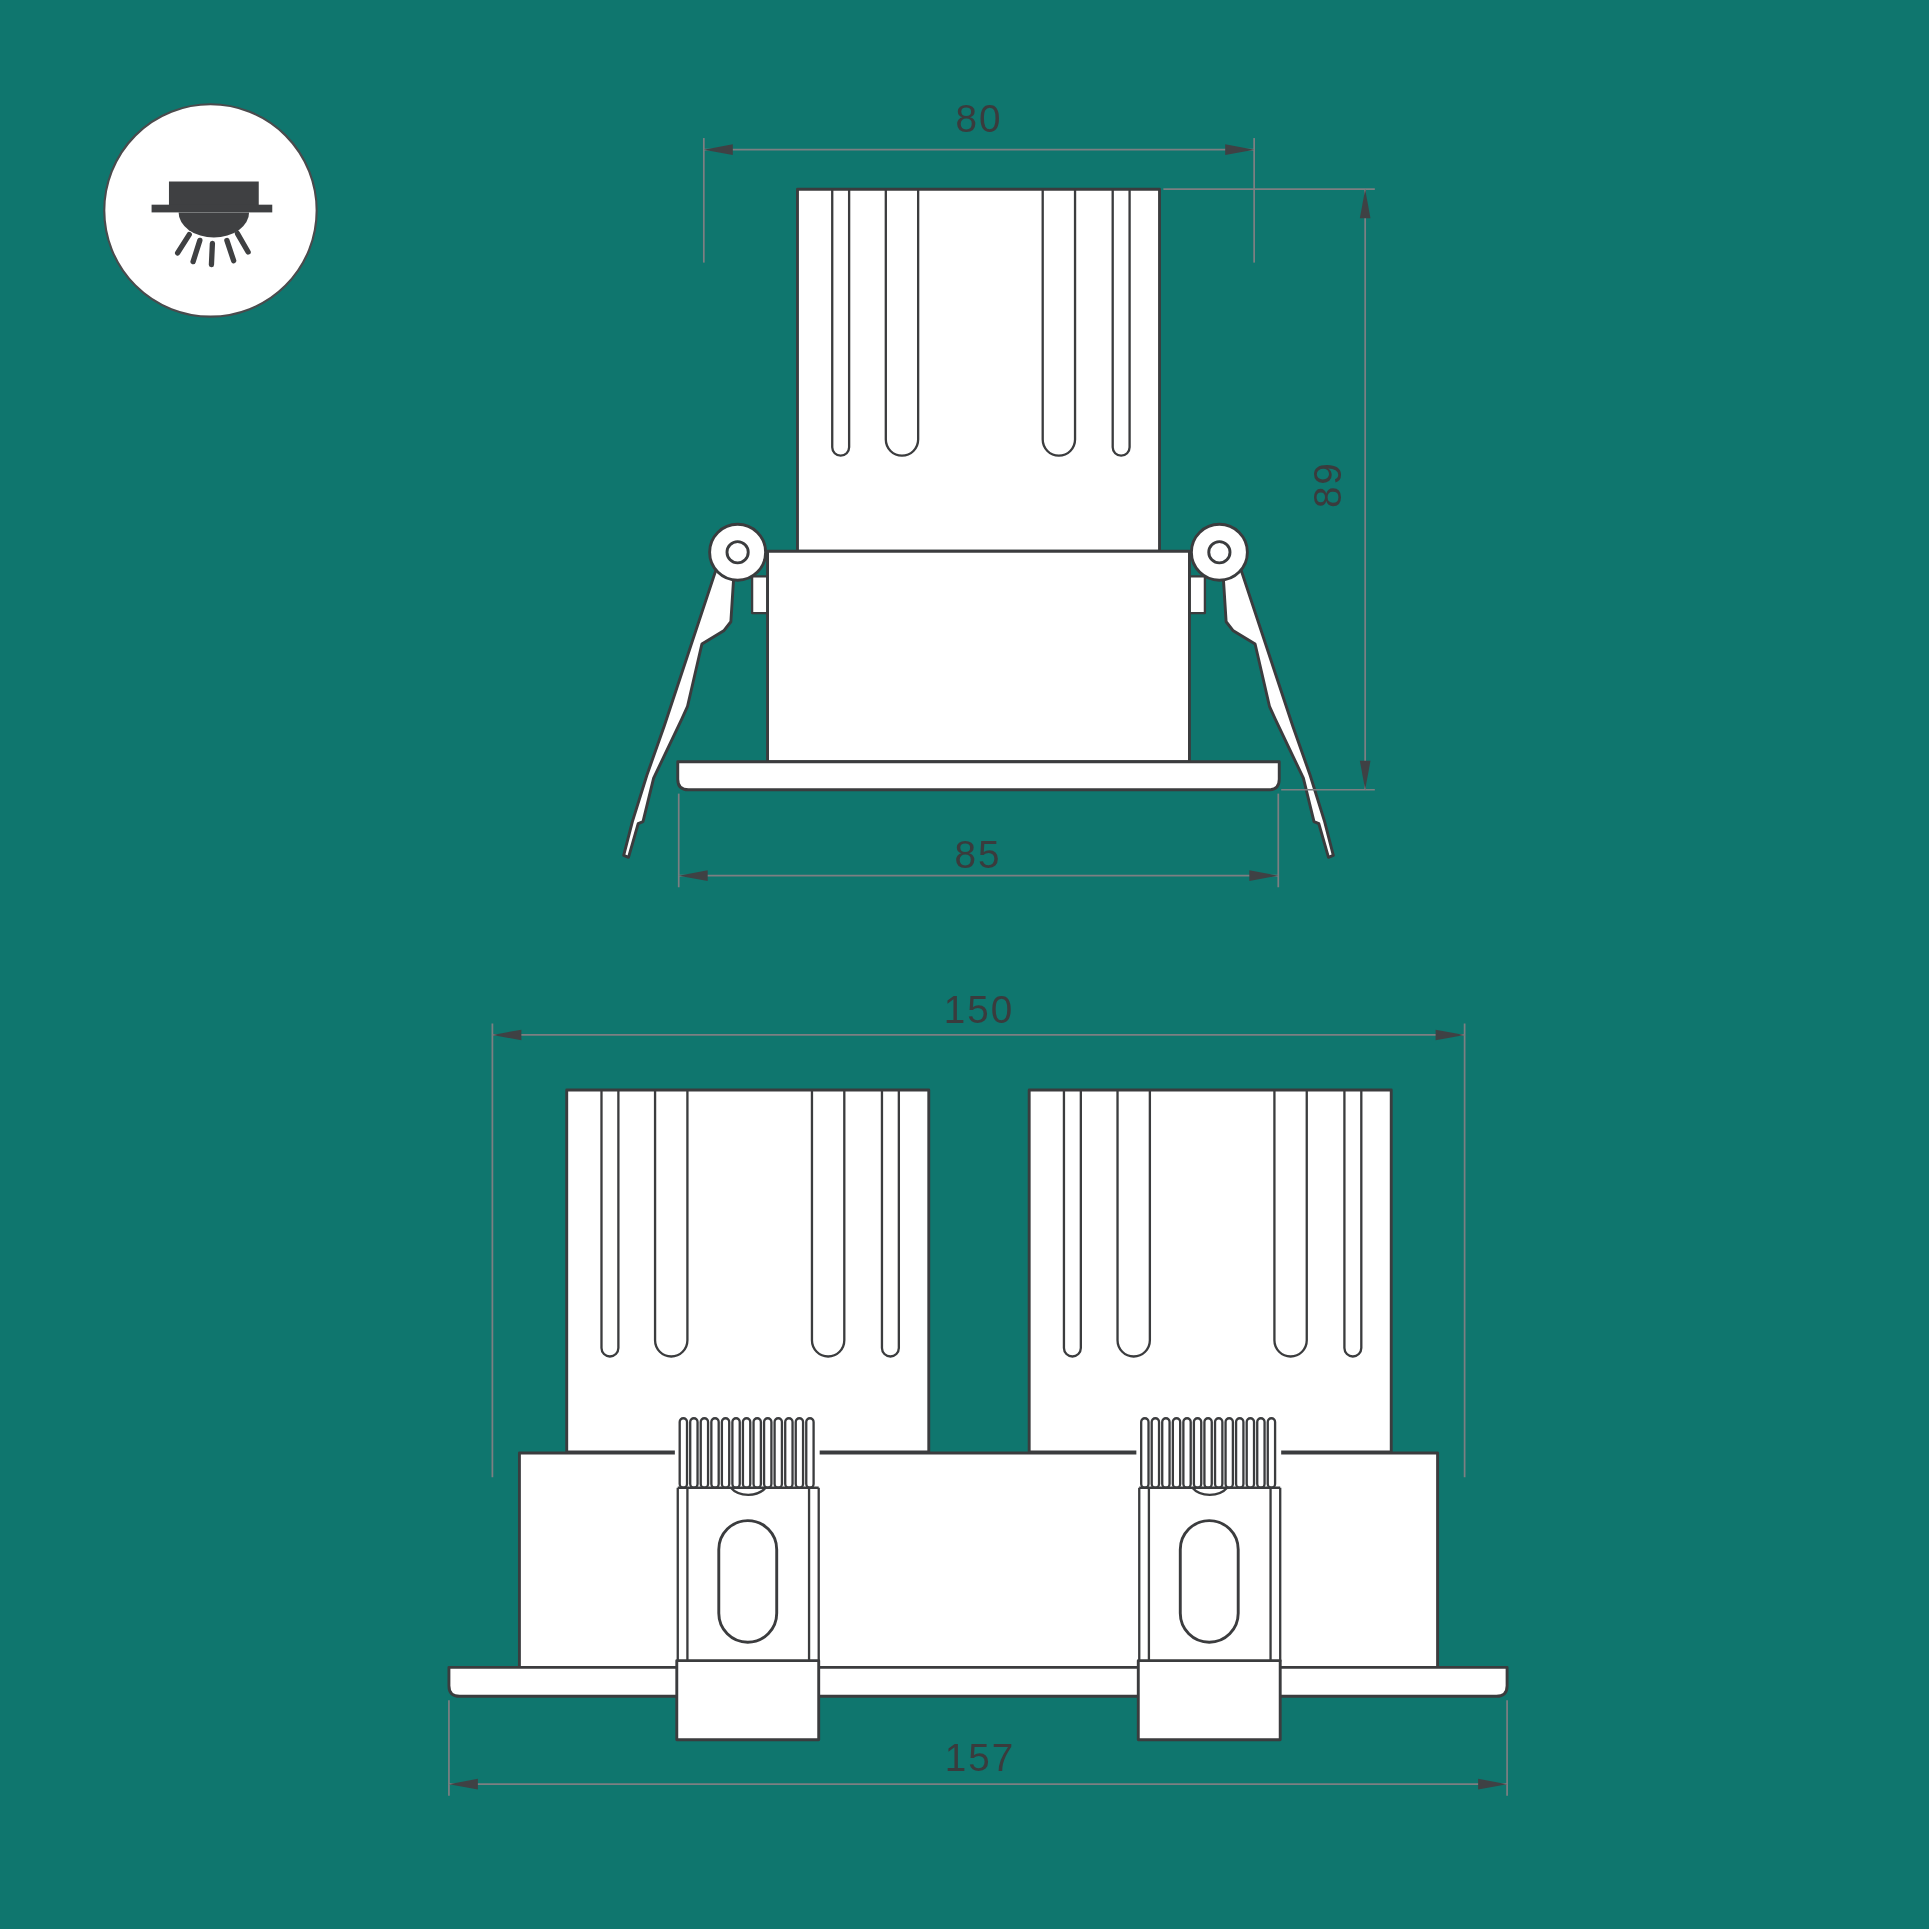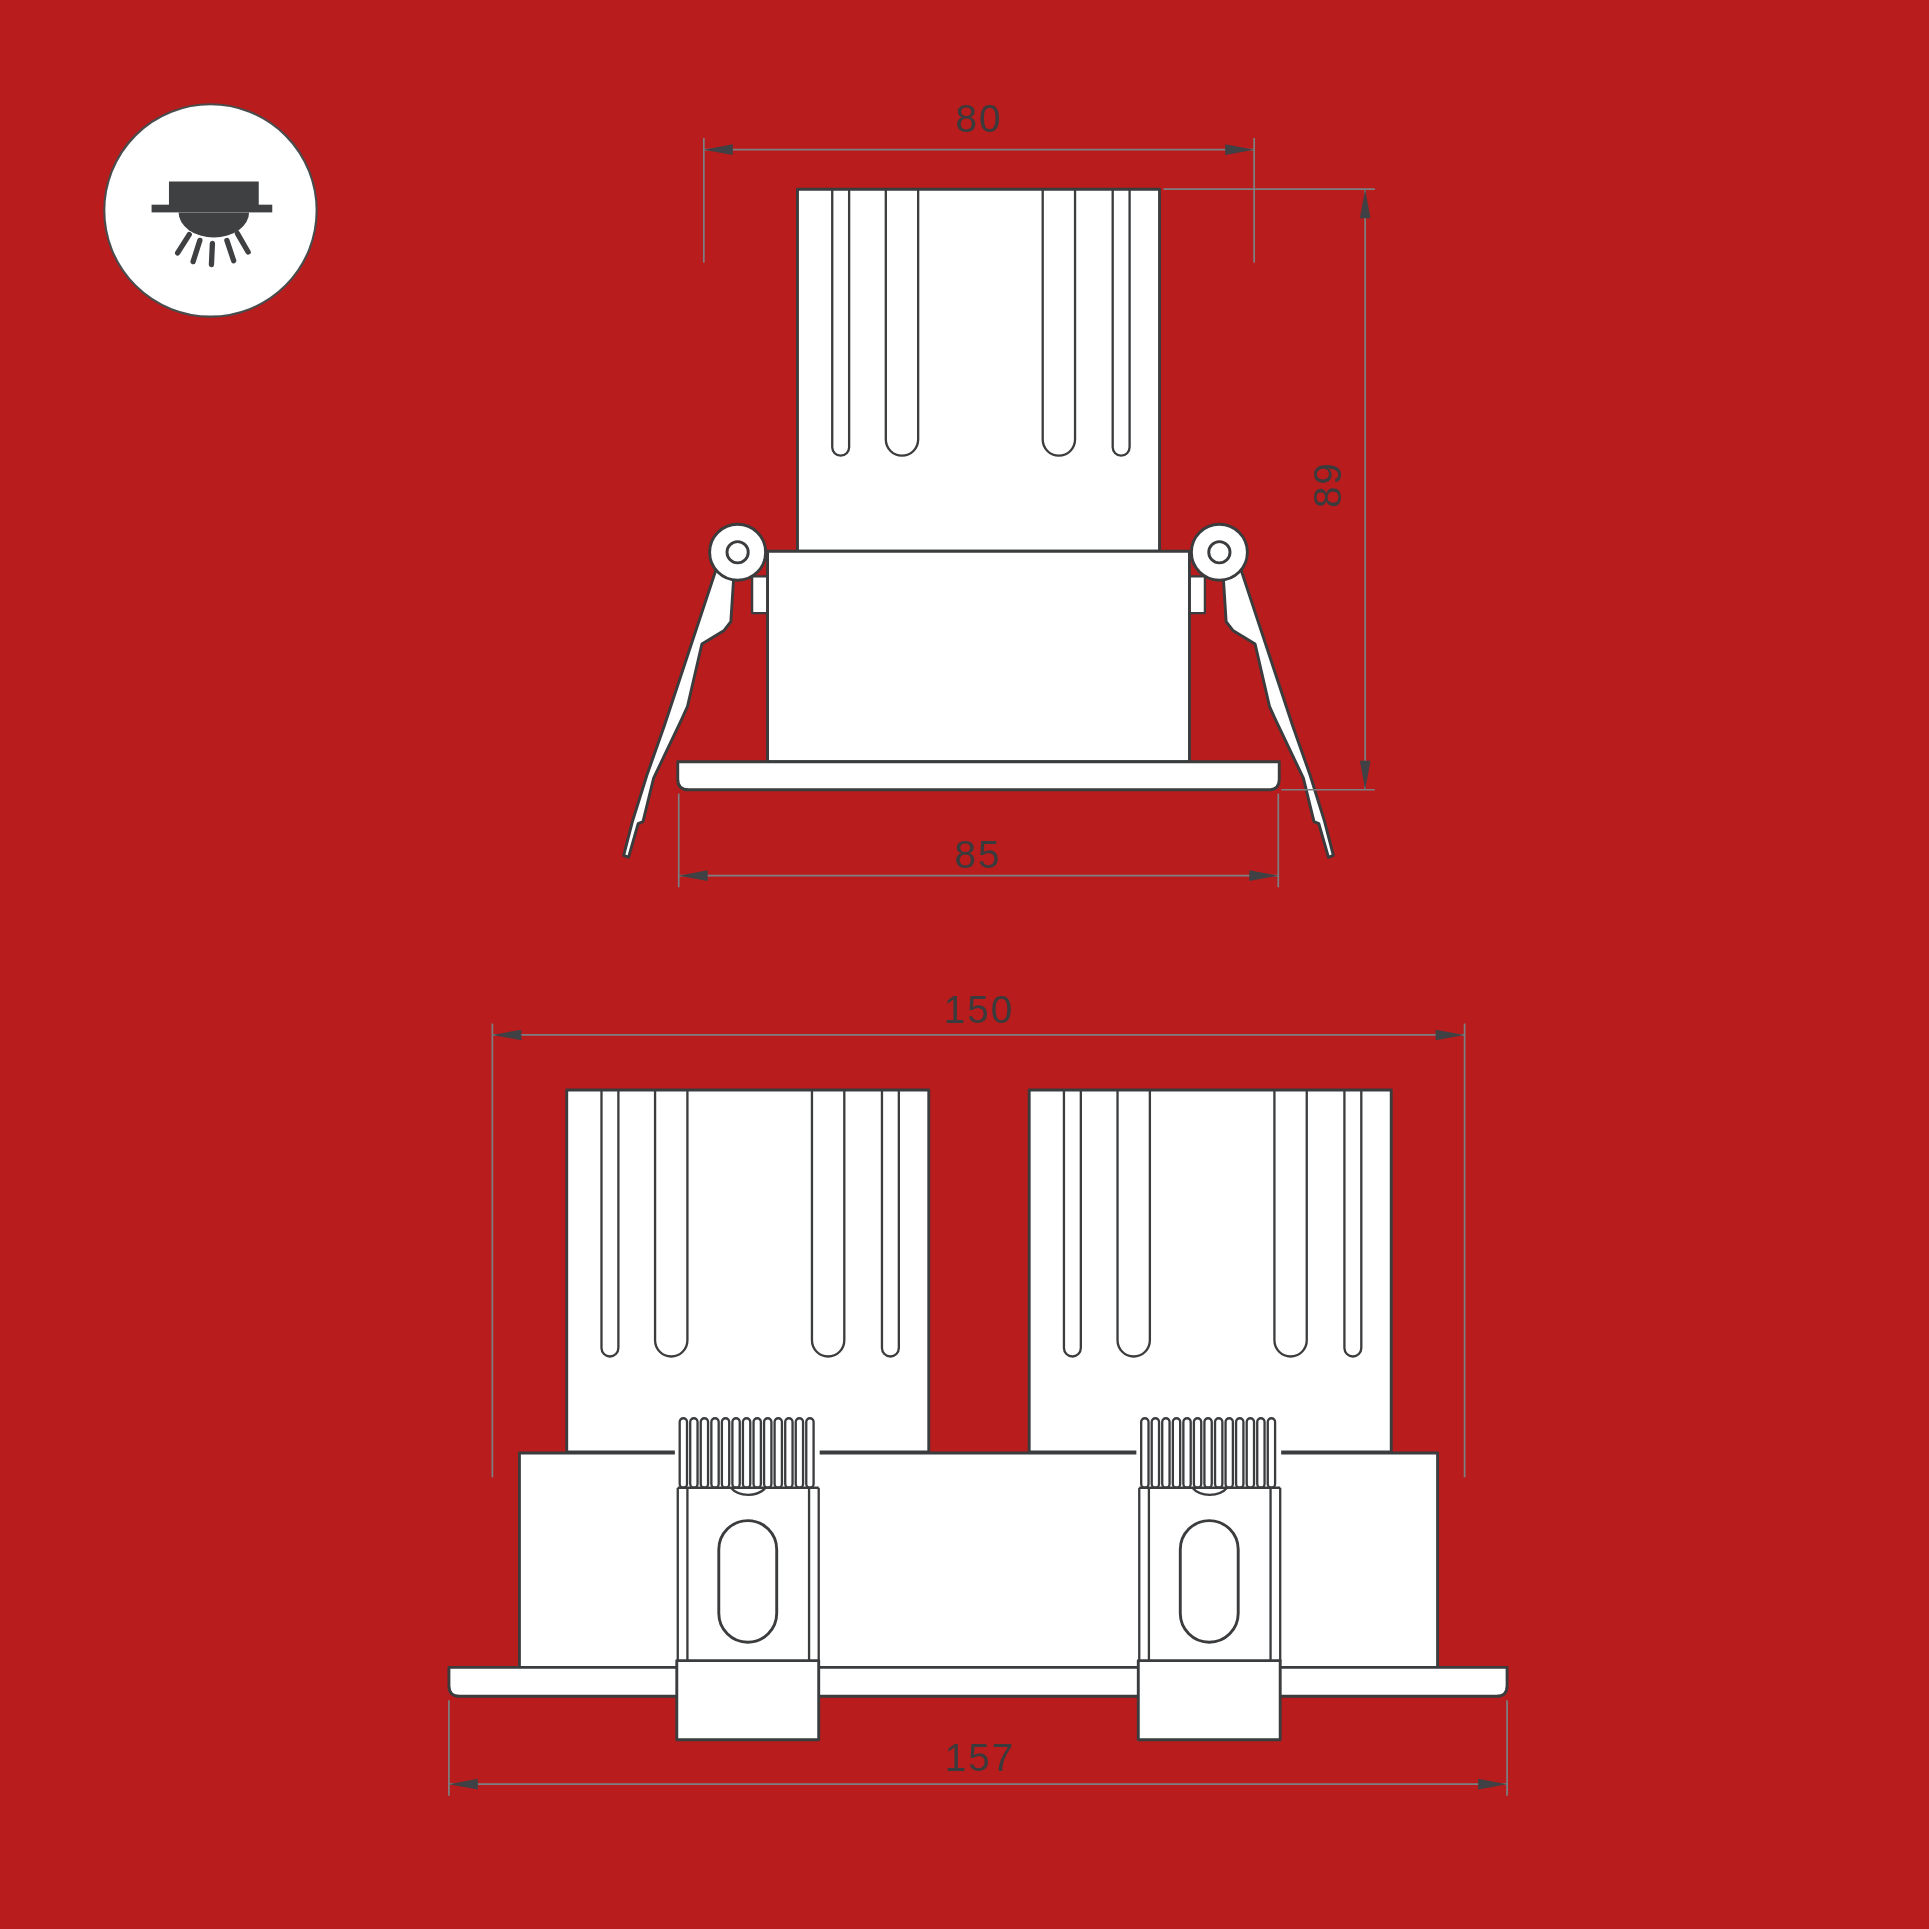--- a/index.html
+++ b/index.html
@@ -1,16 +1,16 @@
 <!DOCTYPE html>
 <html><head>
 <meta charset="utf-8">
 <style>
   html,body{margin:0;padding:0;background:#ffffff;}
-  .stage{width:1929px;height:1929px;background:#b91c1c;position:relative;font-family:"Liberation Sans",sans-serif;}
+  .stage{width:1929px;height:1929px;background:#0f766e;position:relative;font-family:"Liberation Sans",sans-serif;}
   svg{display:block;}
   .outline-w{stroke:#3b3c3e;stroke-width:3;fill:#ffffff;stroke-linejoin:round;}
   .thin{stroke:#3b3c3e;stroke-width:2.4;fill:none;stroke-linejoin:round;}
   .thin-w{stroke:#3b3c3e;stroke-width:2.4;fill:#ffffff;stroke-linejoin:round;}
   .slot{stroke:#3b3c3e;stroke-width:2.4;fill:none;}
   .dim{stroke:#7d7f82;stroke-width:1.8;fill:none;}
   .arrow{fill:#3f4144;stroke:none;}
   .dim-text{fill:#3a3b3d;font-size:40px;letter-spacing:2px;}
   .icon-ring{stroke:#4a4b4d;stroke-width:2.2;fill:#ffffff;}
   .icon-fill{fill:#3f4042;stroke:none;}

